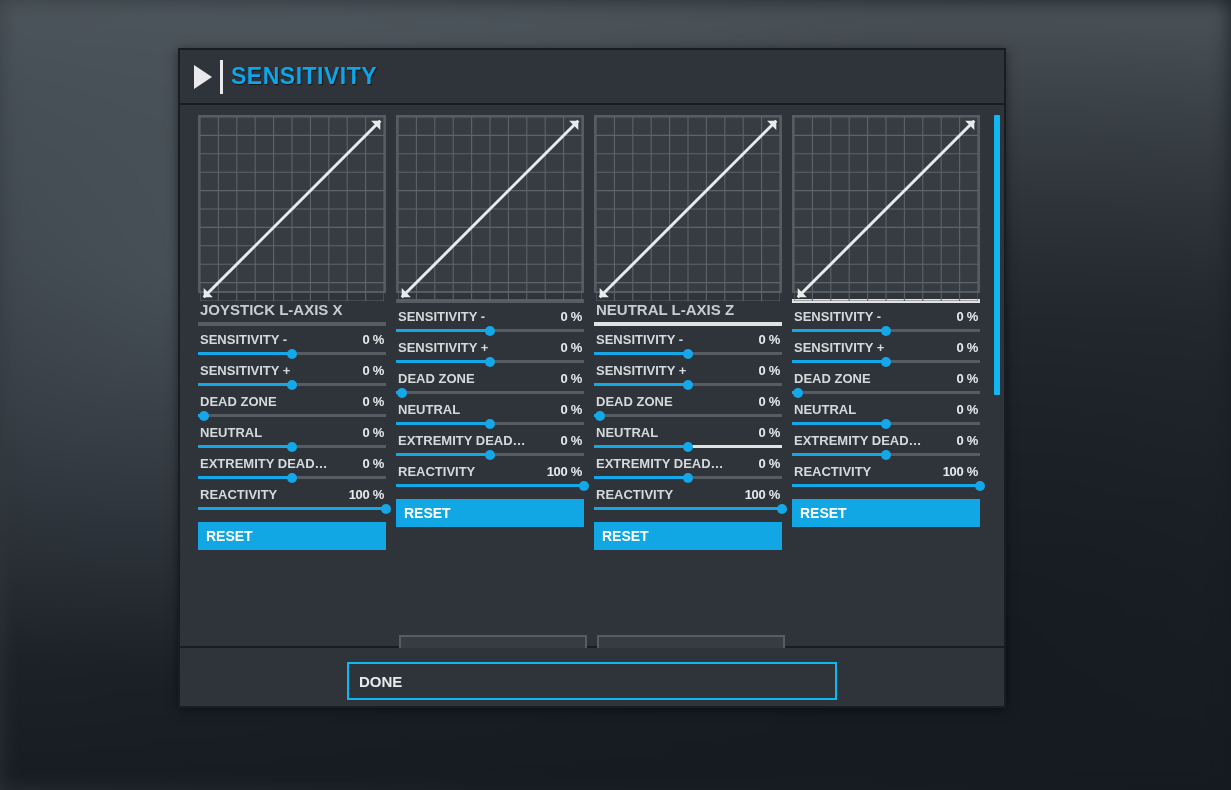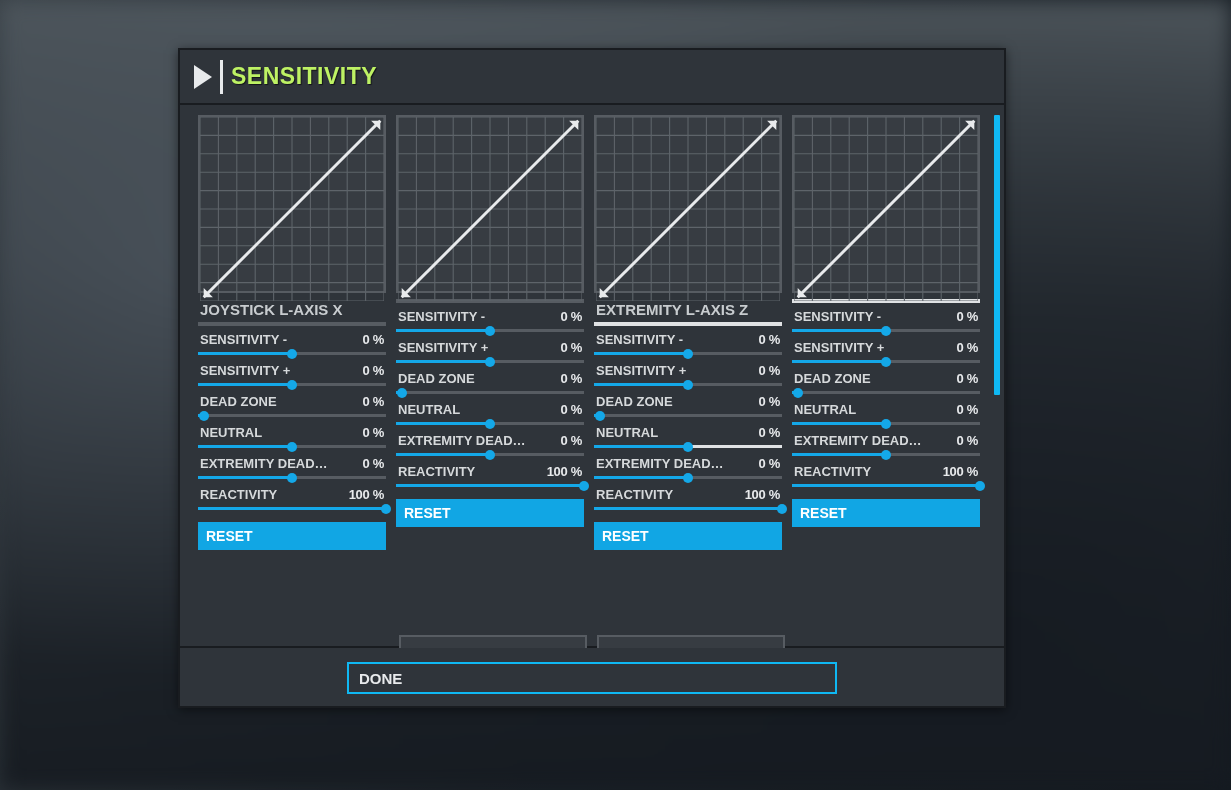--- a/index.html
+++ b/index.html
@@ -38,21 +38,21 @@
   border-left: 18px solid #e8eaec;
   border-top: 12px solid transparent;
   border-bottom: 12px solid transparent;
   margin-left: 4px;
 }
 .header-divider {
   width: 3px; height: 34px; background: #e8eaec;
 }
 .header-title {
   font-size: 23px; font-weight: bold; letter-spacing: 0.5px;
-  color: #bef264;
+  color: #0ea5e9;
   text-shadow: 1px 1px 1px rgba(0,0,0,0.6);
 }
 .body {
   flex: 1; position: relative;
   padding: 10px 8px 0 18px;
   display: flex; gap: 8px;
   overflow: hidden;
 }
 .scrollbar {
   position: absolute;
@@ -147,21 +147,21 @@
   display: flex; justify-content: center; gap: 10px;
   pointer-events: none;
 }
 .peek {
   width: 188px; height: 13px;
   border: 2px solid #575c62; border-bottom: none;
   background: #373c42;
 }
 .done-btn {
   margin-top: 14px;
-  width: 490px; height: 32px;
+  width: 490px; height: 38px;
   border: 2px solid #0fb8f3;
   background: transparent;
   color: #e8eaec; font-size: 15px; font-weight: bold;
   display: flex; align-items: center;
   padding: 0 10px;
   cursor: pointer;
 }
 </style>
 </head>
 <body>
@@ -403,21 +403,21 @@
               <line x1="0" y1="80" x2="100" y2="80" stroke="#5e646a" stroke-width="0.6"></line>
               <line x1="90" y1="0" x2="90" y2="100" stroke="#5e646a" stroke-width="0.6"></line>
               <line x1="0" y1="90" x2="100" y2="90" stroke="#5e646a" stroke-width="0.6"></line>
               <line x1="100" y1="0" x2="100" y2="100" stroke="#5e646a" stroke-width="0.6"></line>
               <line x1="0" y1="100" x2="100" y2="100" stroke="#5e646a" stroke-width="0.6"></line>
               <line x1="2" y1="98" x2="98" y2="2" stroke="#e8eaec" stroke-width="1.6"></line>
               <polygon points="2,98 7,98 2,93" fill="#e8eaec"></polygon>
               <polygon points="98,2 93,2 98,7" fill="#e8eaec"></polygon>
             </svg>
           </div>
-          <div class="axis-title">EXTREMITY L-AXIS Z</div>
+          <div class="axis-title">NEUTRAL L-AXIS Z</div>
           <div class="title-underline bright"></div>
           <div class="slider-row">
             <div class="slider-top">
               <div class="slider-label">SENSITIVITY -</div>
               <div class="slider-value">0 %</div>
             </div>
             <div class="slider-track">
       <div class="track-bg"></div>
       <div class="track-fill" style="width:50%"></div>
       <div class="thumb" style="left:50%"></div>

